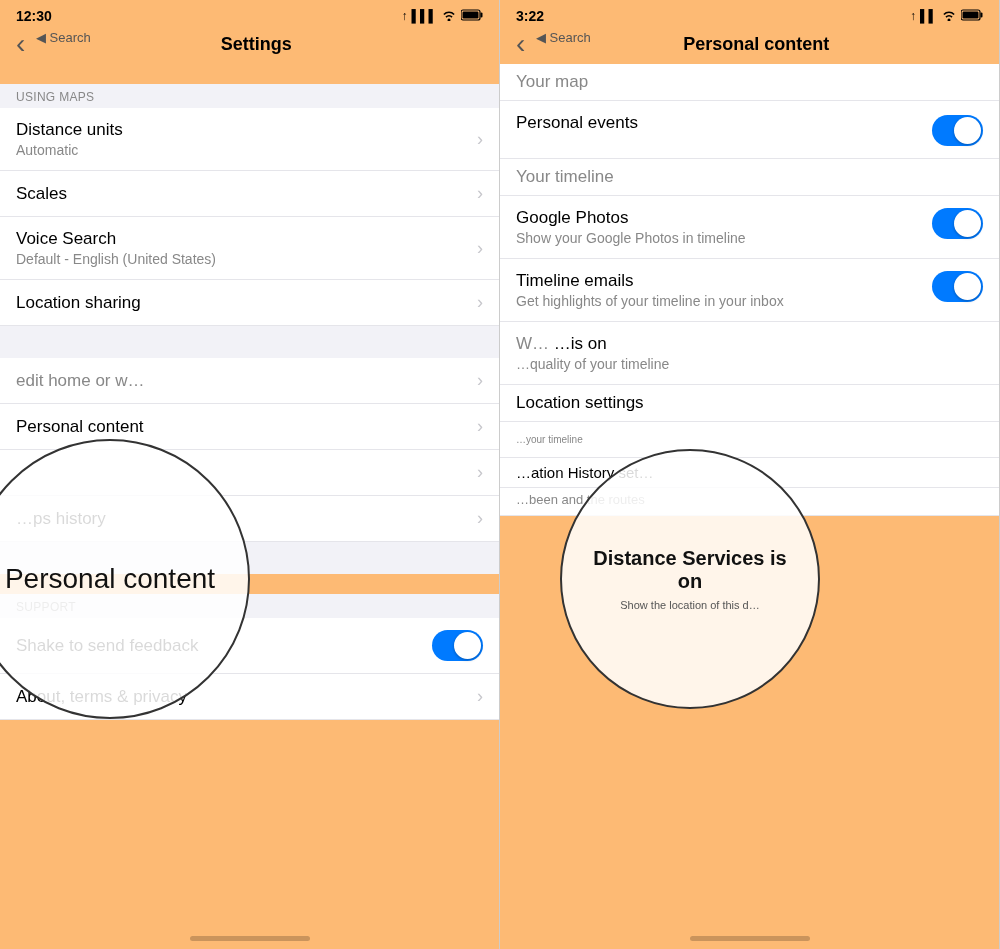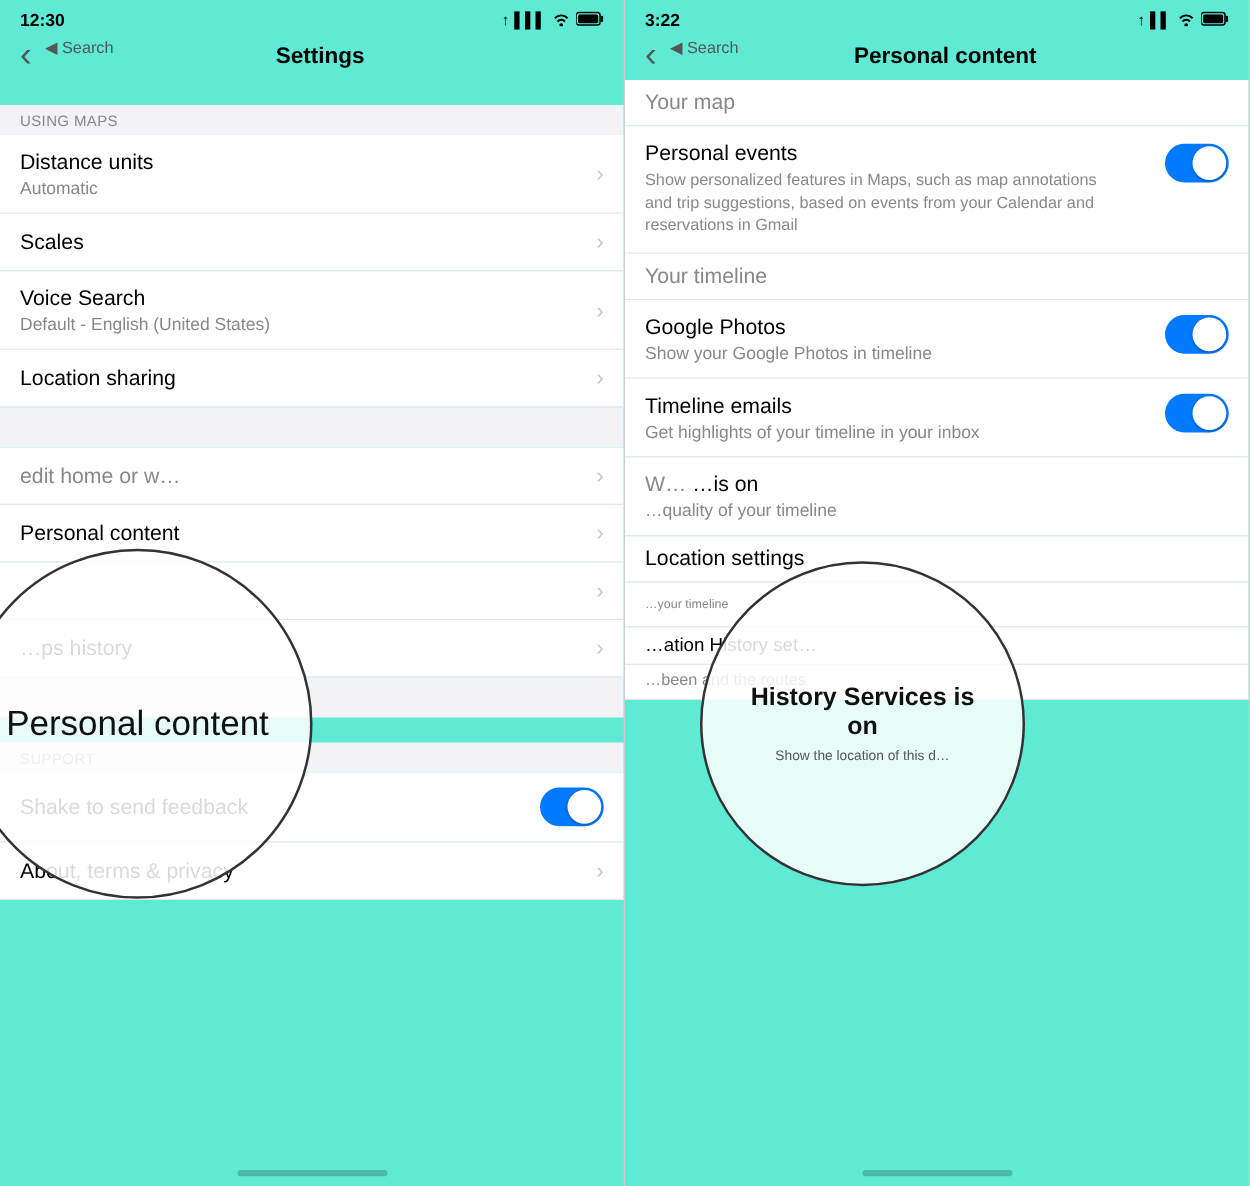--- a/index.html
+++ b/index.html
@@ -10,21 +10,21 @@
       display: flex;
       gap: 0;
       font-family: -apple-system, 'Helvetica Neue', Arial, sans-serif;
       overflow: hidden;
     }
 
     
     .phone {
       width: 500px;
       height: 949px;
-      background: #5eead4;
+      background: #fdba74;
       position: relative;
       overflow: hidden;
       border-right: 1px solid #ccc;
     }
 
     
     .status-bar {
       display: flex;
       justify-content: space-between;
       align-items: center;
@@ -291,21 +291,20 @@
     <span style="font-size:28px; color:#555; cursor:pointer; margin-right:4px;">‹</span>
     <div style="position:absolute; left:36px; top:2px; font-size:13px; color:#555;">◀ Search</div>
     <span style="font-size:18px; font-weight:600; color:#000; margin:0 auto;">Personal content</span>
   </div>
 
   <div style="padding: 8px 16px; font-size:17px; color:#888; border-bottom:1px solid #e5e5ea; background:#fff;">Your map</div>
 
   <div class="list-item" style="align-items:flex-start;gap:35px;">
     <div class="list-item-content">
       <div class="list-item-title">Personal events</div>
-      <div class="list-item-subtitle" style="white-space:normal; font-size:13px; line-height:1.4;">Show personalized features in Maps, such as map annotations and trip suggestions, based on events from your Calendar and reservations in Gmail</div>
     </div>
     <div class="toggle toggle-blue" style="flex-shrink:0; margin-top:2px;"></div>
   </div>
 
   <div style="padding: 8px 16px; font-size:17px; color:#888; border-bottom:1px solid #e5e5ea; background:#fff;">Your timeline</div>
 
   <div class="list-item" style="align-items:flex-start;">
     <div class="list-item-content">
       <div class="list-item-title">Google Photos</div>
       <div class="list-item-subtitle">Show your Google Photos in timeline</div>
@@ -340,17 +339,17 @@
 
   <div style="padding: 6px 16px; font-size:15px; color:#000; border-bottom:1px solid #e5e5ea; background:#fff;">…ation History set…</div>
 
   <div style="padding: 4px 16px 8px; font-size:13px; color:#888; border-bottom:1px solid #e5e5ea; background:#fff;">…been and the routes</div>
 
 
   <div class="home-indicator"></div>
 
   <div class="circle-overlay">
     <div style="padding:24px; text-align:center;">
-      <div class="circle-title" style="font-size:20px; font-weight:700; color:#111; margin-bottom:6px;">History Services is on</div>
+      <div class="circle-title" style="font-size:20px; font-weight:700; color:#111; margin-bottom:6px;">Distance Services is on</div>
       <div class="circle-subtitle" style="font-size:11px; color:#555;text-align:center;">Show the location of this d…</div>
     </div>
   </div>
 </div>
 
 </body></html>

